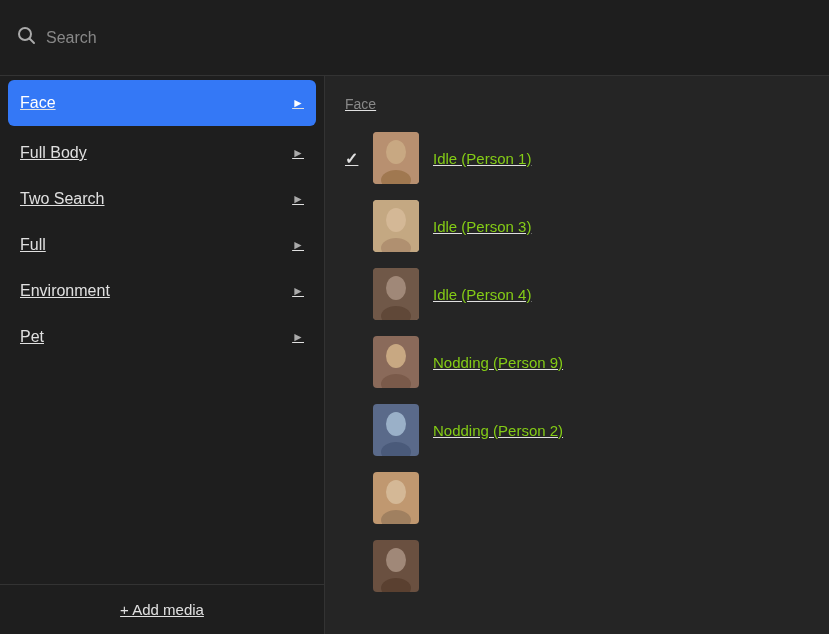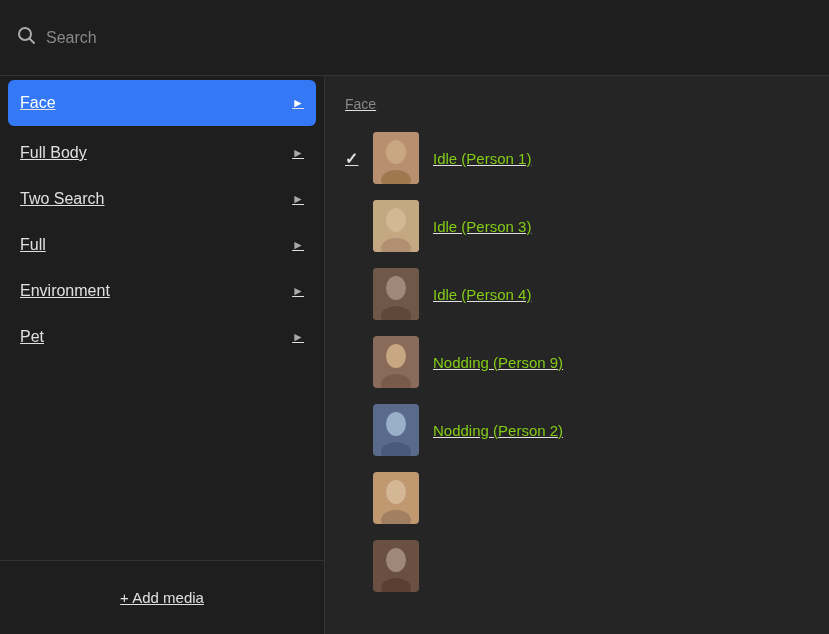--- a/index.html
+++ b/index.html
@@ -97,21 +97,21 @@
     }
 
     .sidebar-item.active .chevron {
       color: #fff;
     }
 
     .add-media-btn {
       display: flex;
       align-items: center;
       justify-content: center;
-      padding: 28px;
+      padding: 16px;
       border-top: 1px solid #333;
       color: #e0e0e0;
       font-size: 15px;
       cursor: pointer;
       background-color: #1e1e1e;
       flex-shrink: 0;
     }
 
     
     .right-panel {

